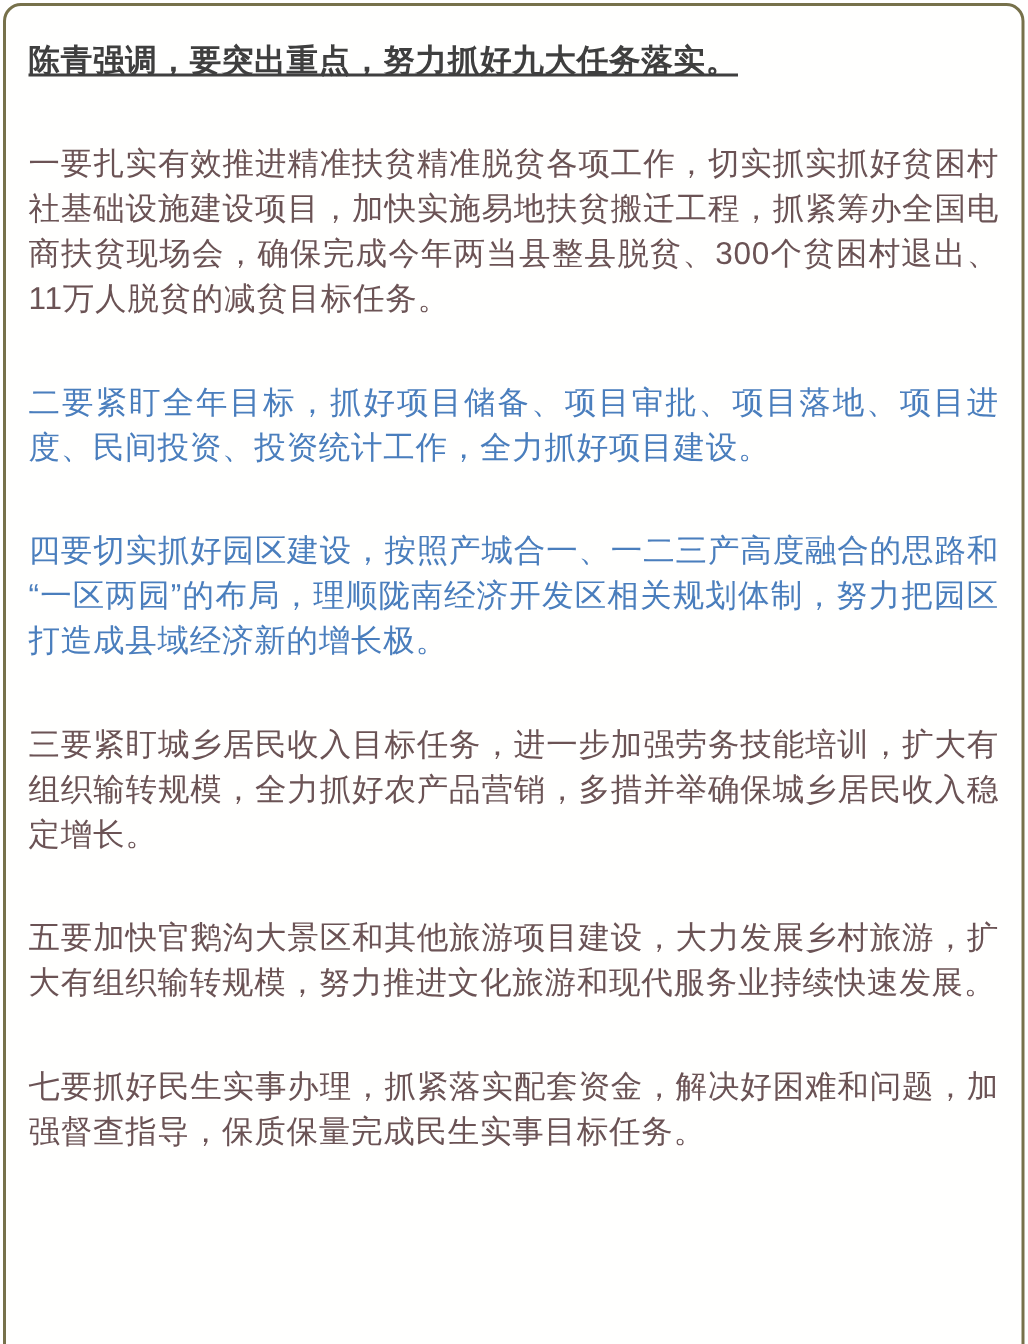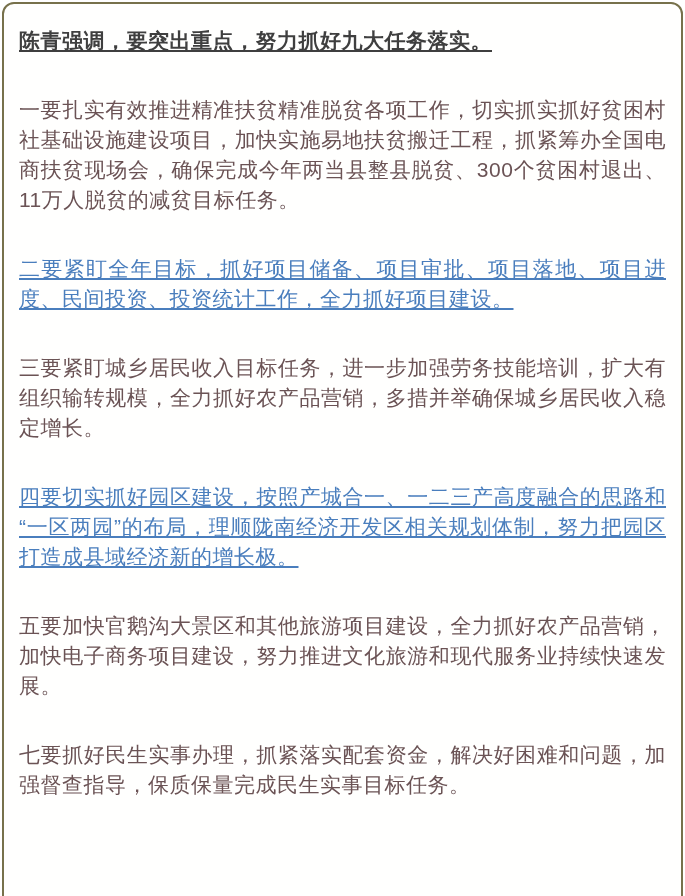--- a/index.html
+++ b/index.html
@@ -39,29 +39,28 @@
   .para{
     margin:4px 0 39px 0;
     font-size:21px;
     line-height:30px;
     color:var(--body-color);
     text-align:justify;
     letter-spacing:0.5px;
   }
   .para.emphasis{
     color:var(--emphasis-color);
-    text-decoration:underline;
   }
 </style>
 </head>
 <body>
 
 <div class="article-box">
   <h1 class="article-title">陈青强调，要突出重点，努力抓好九大任务落实。</h1>
   <div>
       <p class="para">一要扎实有效推进精准扶贫精准脱贫各项工作，切实抓实抓好贫困村社基础设施建设项目，加快实施易地扶贫搬迁工程，抓紧筹办全国电商扶贫现场会，确保完成今年两当县整县脱贫、300个贫困村退出、11万人脱贫的减贫目标任务。</p>
       <p class="para emphasis">二要紧盯全年目标，抓好项目储备、项目审批、项目落地、项目进度、民间投资、投资统计工作，全力抓好项目建设。</p>
+      <p class="para emphasis">四要切实抓好园区建设，按照产城合一、一二三产高度融合的思路和“一区两园”的布局，理顺陇南经济开发区相关规划体制，努力把园区打造成县域经济新的增长极。</p>
       <p class="para">三要紧盯城乡居民收入目标任务，进一步加强劳务技能培训，扩大有组织输转规模，全力抓好农产品营销，多措并举确保城乡居民收入稳定增长。</p>
-      <p class="para emphasis">四要切实抓好园区建设，按照产城合一、一二三产高度融合的思路和“一区两园”的布局，理顺陇南经济开发区相关规划体制，努力把园区打造成县域经济新的增长极。</p>
-      <p class="para">五要加快官鹅沟大景区和其他旅游项目建设，全力抓好农产品营销，加快电子商务项目建设，努力推进文化旅游和现代服务业持续快速发展。</p>
+      <p class="para">五要加快官鹅沟大景区和其他旅游项目建设，大力发展乡村旅游，扩大有组织输转规模，努力推进文化旅游和现代服务业持续快速发展。</p>
       <p class="para">七要抓好民生实事办理，抓紧落实配套资金，解决好困难和问题，加强督查指导，保质保量完成民生实事目标任务。</p>
     </div>
 </div>
 
 </body></html>

